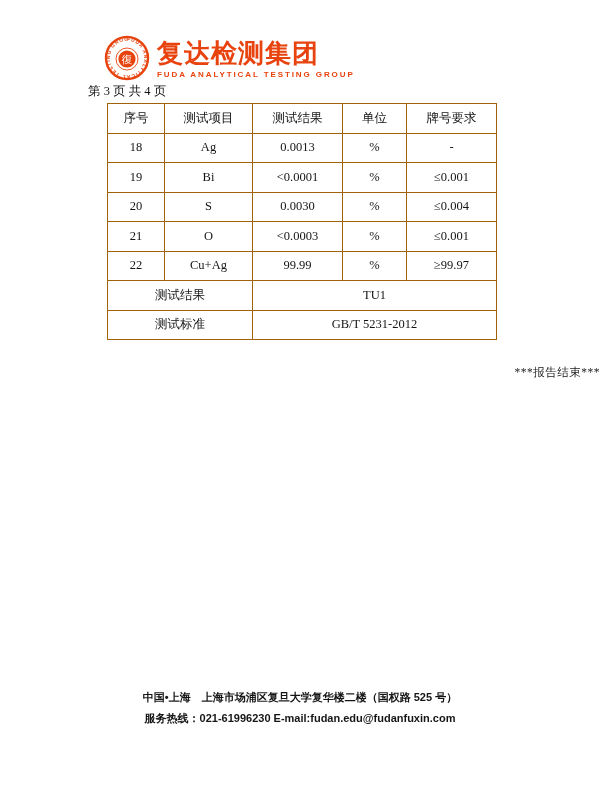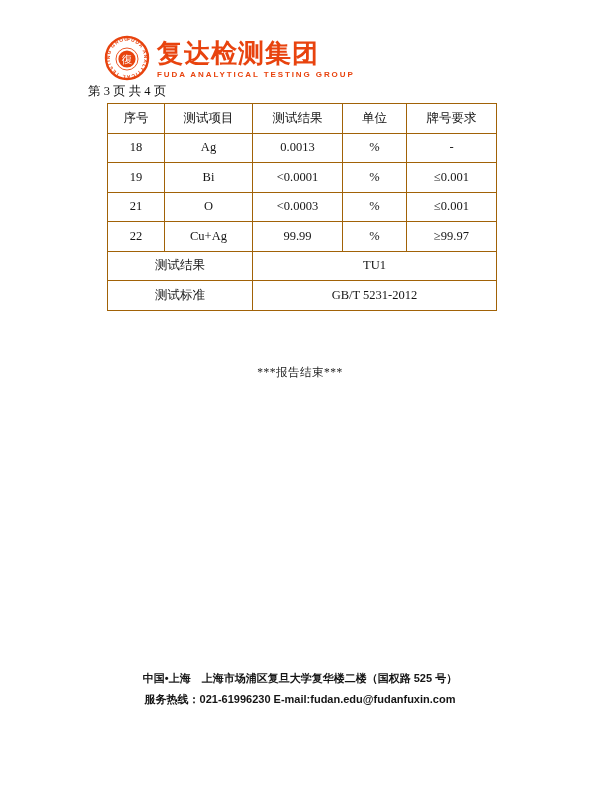--- a/index.html
+++ b/index.html
@@ -32,26 +32,26 @@
     position:absolute; left:107px; top:103px;
     border-collapse:collapse; table-layout:fixed; width:389px;
   }
   .results-table th, .results-table td {
     border:1px solid #a16207; text-align:center; vertical-align:middle;
     font-weight:normal; font-size:12.5px; color:#141414; height:29.5px; padding:0 2px;
     overflow:hidden; white-space:nowrap;
   }
   
   .end-note {
-    position:absolute; top:365px; left:0; width:600px; text-align:center;
+    position:absolute; top:365px; left:0; width:600px; text-align:right;
     font-size:11.5px; color:#1c1c1c; letter-spacing:0.5px;
   }
   
   .footer {
-    position:absolute; top:668px; left:0; width:600px; text-align:center;
+    position:absolute; top:687px; left:0; width:600px; text-align:center;
     font-family:"Liberation Sans", sans-serif; font-weight:bold;
     font-size:11px; color:#151515; line-height:21px;
   }
 </style>
 </head>
 <body>
 
 <div class="page">
 
   <div class="logo">
@@ -103,20 +103,27 @@
         <td>-</td>
       </tr>
       <tr>
         <td>19</td>
         <td>Bi</td>
         <td>&lt;0.0001</td>
         <td>%</td>
         <td>≤0.001</td>
       </tr>
       <tr>
+        <td>20</td>
+        <td>S</td>
+        <td>0.0030</td>
+        <td>%</td>
+        <td>≤0.004</td>
+      </tr>
+      <tr>
         <td>21</td>
         <td>O</td>
         <td>&lt;0.0003</td>
         <td>%</td>
         <td>≤0.001</td>
       </tr>
       <tr>
         <td>22</td>
         <td>Cu+Ag</td>
         <td>99.99</td>

